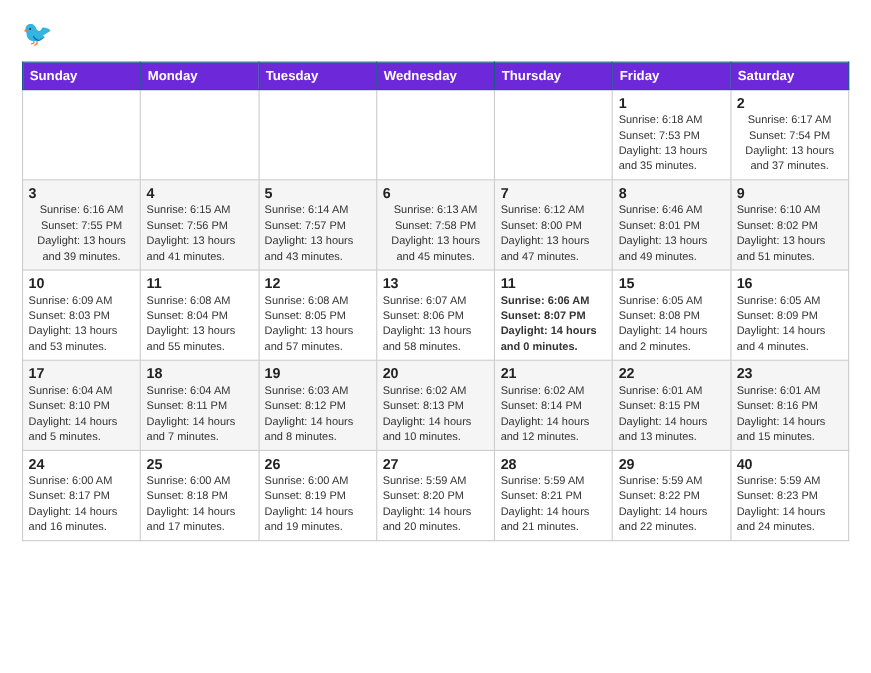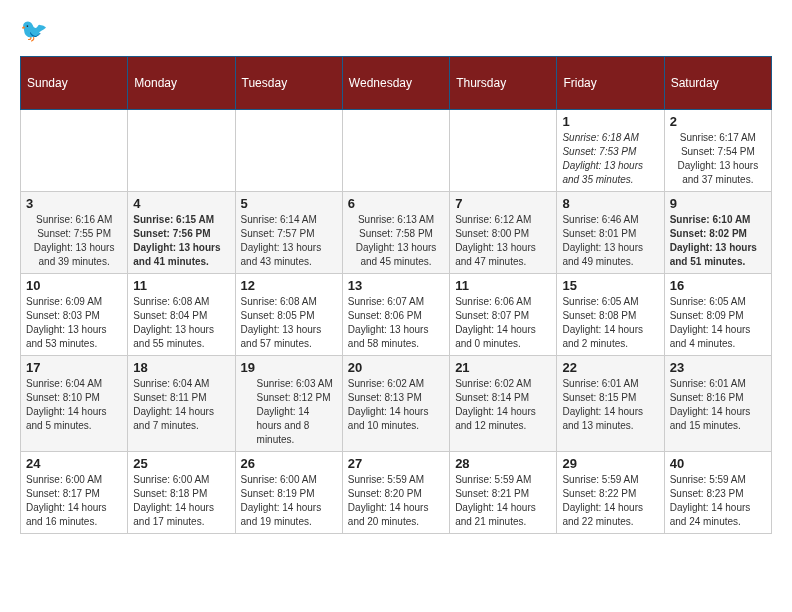--- a/index.html
+++ b/index.html
@@ -45,25 +45,25 @@
     .subtitle {
       font-size: 15px;
       color: #555;
     }
     .calendar {
       width: 100%;
       border-collapse: collapse;
       font-size: 11px;
     }
     .calendar thead th {
-      background: #7f1d1d;
+      background: #6d28d9;
       color: #fff;
-      padding: 19px 6px;
+      padding: 5px 6px;
       font-size: 12px;
-      font-weight: normal;
+      font-weight: bold;
       text-align: left;
       border: 1px solid #1a5a8a;
     }
     .calendar tbody td {
       border: 1px solid #ccc;
       vertical-align: top;
       padding: 4px 5px;
       width: 14.28%;
       min-height: 80px;
       background: #fff;
@@ -120,41 +120,41 @@
   </thead>
   <tbody>
   <tr>
         <td class="empty-cell"></td>
         <td class="empty-cell"></td>
         <td class="empty-cell"></td>
         <td class="empty-cell"></td>
         <td class="empty-cell"></td>
         <td>
           <span class="day-num">1</span>
-          <div class="day-info" style="white-space: pre-line; font-style: italic;">Sunrise: 6:18 AM
+          <div class="day-info" style="white-space: pre-line;">Sunrise: 6:18 AM
 Sunset: 7:53 PM
 Daylight: 13 hours and 35 minutes.</div>
         </td>
         <td>
           <span class="day-num">2</span>
           <div class="day-info" style="white-space: pre-line; text-align: center;">Sunrise: 6:17 AM
 Sunset: 7:54 PM
 Daylight: 13 hours and 37 minutes.</div>
         </td>
       </tr>
       <tr>
         <td>
           <span class="day-num">3</span>
           <div class="day-info" style="white-space: pre-line; text-align: center;">Sunrise: 6:16 AM
 Sunset: 7:55 PM
 Daylight: 13 hours and 39 minutes.</div>
         </td>
         <td>
           <span class="day-num">4</span>
-          <div class="day-info" style="white-space: pre-line; font-weight: bold;">Sunrise: 6:15 AM
+          <div class="day-info" style="white-space: pre-line;">Sunrise: 6:15 AM
 Sunset: 7:56 PM
 Daylight: 13 hours and 41 minutes.</div>
         </td>
         <td>
           <span class="day-num">5</span>
           <div class="day-info" style="white-space: pre-line;">Sunrise: 6:14 AM
 Sunset: 7:57 PM
 Daylight: 13 hours and 43 minutes.</div>
         </td>
         <td>
@@ -170,21 +170,21 @@
 Daylight: 13 hours and 47 minutes.</div>
         </td>
         <td>
           <span class="day-num">8</span>
           <div class="day-info" style="white-space: pre-line;">Sunrise: 6:46 AM
 Sunset: 8:01 PM
 Daylight: 13 hours and 49 minutes.</div>
         </td>
         <td>
           <span class="day-num">9</span>
-          <div class="day-info" style="white-space: pre-line; font-weight: bold;">Sunrise: 6:10 AM
+          <div class="day-info" style="white-space: pre-line;">Sunrise: 6:10 AM
 Sunset: 8:02 PM
 Daylight: 13 hours and 51 minutes.</div>
         </td>
       </tr>
       <tr>
         <td>
           <span class="day-num">10</span>
           <div class="day-info" style="white-space: pre-line;">Sunrise: 6:09 AM
 Sunset: 8:03 PM
 Daylight: 13 hours and 53 minutes.</div>
@@ -202,21 +202,21 @@
 Daylight: 13 hours and 57 minutes.</div>
         </td>
         <td>
           <span class="day-num">13</span>
           <div class="day-info" style="white-space: pre-line;">Sunrise: 6:07 AM
 Sunset: 8:06 PM
 Daylight: 13 hours and 58 minutes.</div>
         </td>
         <td>
           <span class="day-num">11</span>
-          <div class="day-info" style="white-space: pre-line;">Sunrise: 6:06 AM
+          <div class="day-info" style="white-space: pre-line; font-weight: bold;">Sunrise: 6:06 AM
 Sunset: 8:07 PM
 Daylight: 14 hours and 0 minutes.</div>
         </td>
         <td>
           <span class="day-num">15</span>
           <div class="day-info" style="white-space: pre-line;">Sunrise: 6:05 AM
 Sunset: 8:08 PM
 Daylight: 14 hours and 2 minutes.</div>
         </td>
         <td>
@@ -234,21 +234,21 @@
 Daylight: 14 hours and 5 minutes.</div>
         </td>
         <td>
           <span class="day-num">18</span>
           <div class="day-info" style="white-space: pre-line;">Sunrise: 6:04 AM
 Sunset: 8:11 PM
 Daylight: 14 hours and 7 minutes.</div>
         </td>
         <td>
           <span class="day-num">19</span>
-          <div class="day-info" style="white-space: pre-line; margin-left: 16px;">Sunrise: 6:03 AM
+          <div class="day-info" style="white-space: pre-line;">Sunrise: 6:03 AM
 Sunset: 8:12 PM
 Daylight: 14 hours and 8 minutes.</div>
         </td>
         <td>
           <span class="day-num">20</span>
           <div class="day-info" style="white-space: pre-line;">Sunrise: 6:02 AM
 Sunset: 8:13 PM
 Daylight: 14 hours and 10 minutes.</div>
         </td>
         <td>

